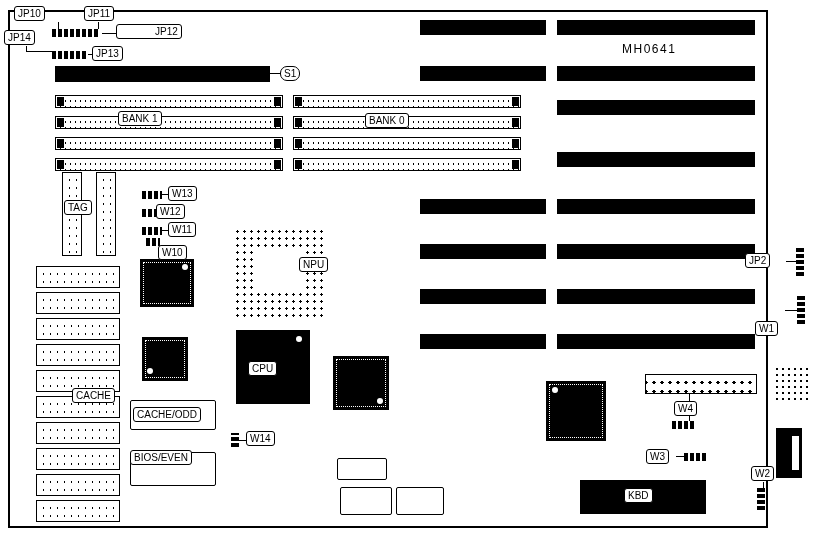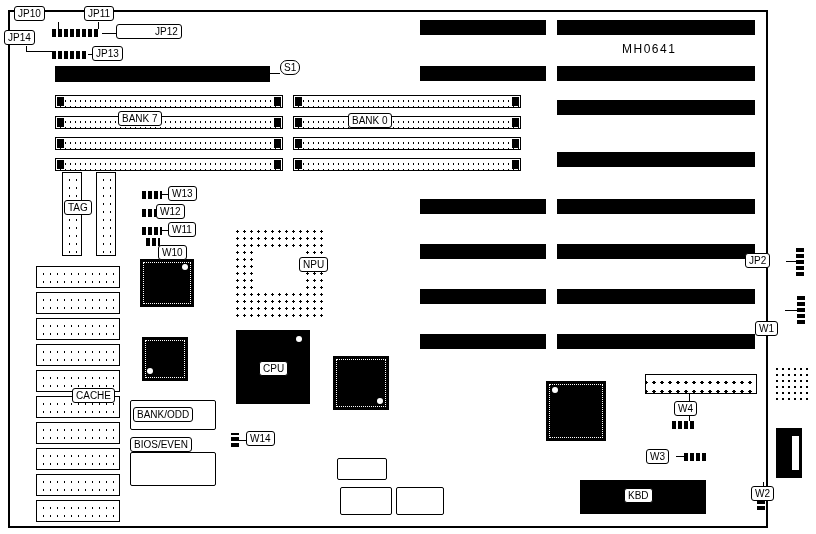--- a/index.html
+++ b/index.html
@@ -55,21 +55,21 @@
   <div class="jh" style="left:52px; top:51px; width:36px;"></div>
   <div class="line" style="left:58px; top:22px; width:1px; height:7px;"></div>
   <div class="line" style="left:98px; top:22px; width:1px; height:7px;"></div>
   <div class="line" style="left:102px; top:33px; width:14px; height:1px;"></div>
   <div class="line" style="left:88px; top:54px; width:12px; height:1px;"></div>
   <div class="line" style="left:26px; top:46px; width:1px; height:6px;"></div>
   <div class="line" style="left:26px; top:51px; width:26px; height:1px;"></div>
 
   <div class="bar" style="left:55px; top:66px; width:215px; height:16px;"></div>
   <div class="line" style="left:270px; top:73px; width:10px; height:1px;"></div>
-  <div class="lbl" style="left:280px; top:60px;border-radius:7px;">S1</div>
+  <div class="lbl" style="left:280px; top:66px;border-radius:7px;">S1</div>
 
   <div class="bar" style="left:420px; top:20px;  width:126px; height:15px;"></div>
   <div class="bar" style="left:557px; top:20px;  width:198px; height:15px;"></div>
   <div class="bar" style="left:420px; top:66px;  width:126px; height:15px;"></div>
   <div class="bar" style="left:557px; top:66px;  width:198px; height:15px;"></div>
   <div class="bar" style="left:557px; top:100px; width:198px; height:15px;"></div>
   <div class="bar" style="left:557px; top:152px; width:198px; height:15px;"></div>
   <div class="bar" style="left:420px; top:199px; width:126px; height:15px;"></div>
   <div class="bar" style="left:557px; top:199px; width:198px; height:15px;"></div>
   <div class="bar" style="left:420px; top:244px; width:126px; height:15px;"></div>
@@ -80,22 +80,22 @@
   <div class="bar" style="left:557px; top:334px; width:198px; height:15px;"></div>
 
   <div class="simm" style="left:55px; top:95px;  width:228px;"></div>
   <div class="simm" style="left:55px; top:116px; width:228px;"></div>
   <div class="simm" style="left:55px; top:137px; width:228px;"></div>
   <div class="simm" style="left:55px; top:158px; width:228px;"></div>
   <div class="simm" style="left:293px; top:95px;  width:228px;"></div>
   <div class="simm" style="left:293px; top:116px; width:228px;"></div>
   <div class="simm" style="left:293px; top:137px; width:228px;"></div>
   <div class="simm" style="left:293px; top:158px; width:228px;"></div>
-  <div class="lbl" style="left:118px; top:111px;">BANK 7</div>
-  <div class="lbl" style="left:348px; top:113px;">BANK 0</div>
+  <div class="lbl" style="left:118px; top:111px;">BANK 1</div>
+  <div class="lbl" style="left:365px; top:113px;">BANK 0</div>
 
   <div class="dip" style="left:62px; top:172px; width:20px; height:84px;"></div>
   <div class="dip" style="left:96px; top:172px; width:20px; height:84px;"></div>
   <div class="lbl" style="left:64px; top:200px;">TAG</div>
 
   <div class="jh" style="left:142px; top:191px; width:20px;"></div>
   <div class="jh" style="left:142px; top:209px; width:20px;"></div>
   <div class="jh" style="left:142px; top:227px; width:20px;"></div>
   <div class="jh" style="left:146px; top:238px; width:14px;"></div>
   <div class="line" style="left:162px; top:194px; width:6px; height:1px;"></div>
@@ -119,38 +119,38 @@
     <i class="dot" style="left:6px; top:6px;"></i>
   </div>
 
   <div class="pga" style="left:234px; top:228px; width:92px; height:90px;"></div>
   <div class="pgacenter" style="left:256px; top:251px; width:48px; height:42px;"></div>
   <div class="lbl" style="left:262px; top:257px;margin-left:37px;">NPU</div>
 
   <div class="blackchip" style="left:236px; top:330px; width:74px; height:74px;">
     <i class="dot" style="left:60px; top:6px;"></i>
   </div>
-  <div class="lbl" style="left:259px; top:361px;">CPU</div>
+  <div class="lbl" style="left:248px; top:361px;">CPU</div>
 
   <div class="dip" style="left:36px; top:266px; width:84px; height:22px;"></div>
   <div class="dip" style="left:36px; top:292px; width:84px; height:22px;"></div>
   <div class="dip" style="left:36px; top:318px; width:84px; height:22px;"></div>
   <div class="dip" style="left:36px; top:344px; width:84px; height:22px;"></div>
   <div class="dip" style="left:36px; top:370px; width:84px; height:22px;"></div>
   <div class="dip" style="left:36px; top:396px; width:84px; height:22px;"></div>
   <div class="dip" style="left:36px; top:422px; width:84px; height:22px;"></div>
   <div class="dip" style="left:36px; top:448px; width:84px; height:22px;"></div>
   <div class="dip" style="left:36px; top:474px; width:84px; height:22px;"></div>
   <div class="dip" style="left:36px; top:500px; width:84px; height:22px;"></div>
   <div class="lbl" style="left:44px; top:388px;margin-left:28px;">CACHE</div>
 
   <div class="sock" style="left:130px; top:400px; width:86px; height:30px;"></div>
-  <div class="lbl" style="left:133px; top:407px;">BANK/ODD</div>
+  <div class="lbl" style="left:133px; top:407px;">CACHE/ODD</div>
   <div class="sock" style="left:130px; top:452px; width:86px; height:34px;"></div>
-  <div class="lbl" style="left:130px; top:437px;">BIOS/EVEN</div>
+  <div class="lbl" style="left:130px; top:450px;">BIOS/EVEN</div>
 
   <div class="jv" style="left:231px; top:433px; height:14px;"></div>
   <div class="line" style="left:239px; top:440px; width:7px; height:1px;"></div>
   <div class="lbl" style="left:246px; top:431px;">W14</div>
 
   <div class="sock" style="left:337px; top:458px; width:50px; height:22px;"></div>
   <div class="sock" style="left:340px; top:487px; width:52px; height:28px;"></div>
   <div class="sock" style="left:396px; top:487px; width:48px; height:28px;"></div>
 
   <div class="header-conn" style="left:645px; top:374px; width:112px; height:20px;"></div>
@@ -159,21 +159,21 @@
   <div class="line" style="left:689px; top:415px; width:1px; height:6px;"></div>
   <div class="jh" style="left:672px; top:421px; width:24px;"></div>
 
   <div class="lbl" style="left:646px; top:449px;">W3</div>
   <div class="line" style="left:676px; top:456px; width:8px; height:1px;"></div>
   <div class="jh" style="left:684px; top:453px; width:22px;"></div>
 
   <div class="blackchip" style="left:580px; top:480px; width:126px; height:34px;"></div>
   <div class="lbl" style="left:624px; top:488px;">KBD</div>
 
-  <div class="lbl" style="left:751px; top:466px;margin-top:20px;">W2</div>
+  <div class="lbl" style="left:751px; top:466px;">W2</div>
   <div class="line" style="left:763px; top:482px; width:1px; height:6px;"></div>
   <div class="jv" style="left:757px; top:488px; height:22px;"></div>
 
   <div class="lbl" style="left:745px; top:253px;">JP2</div>
   <div class="line" style="left:786px; top:261px; width:10px; height:1px;"></div>
   <div class="jv" style="left:796px; top:248px; height:28px;"></div>
 
   <div class="lbl" style="left:755px; top:321px;">W1</div>
   <div class="line" style="left:785px; top:310px; width:12px; height:1px;"></div>
   <div class="jv" style="left:797px; top:296px; height:28px;"></div>

